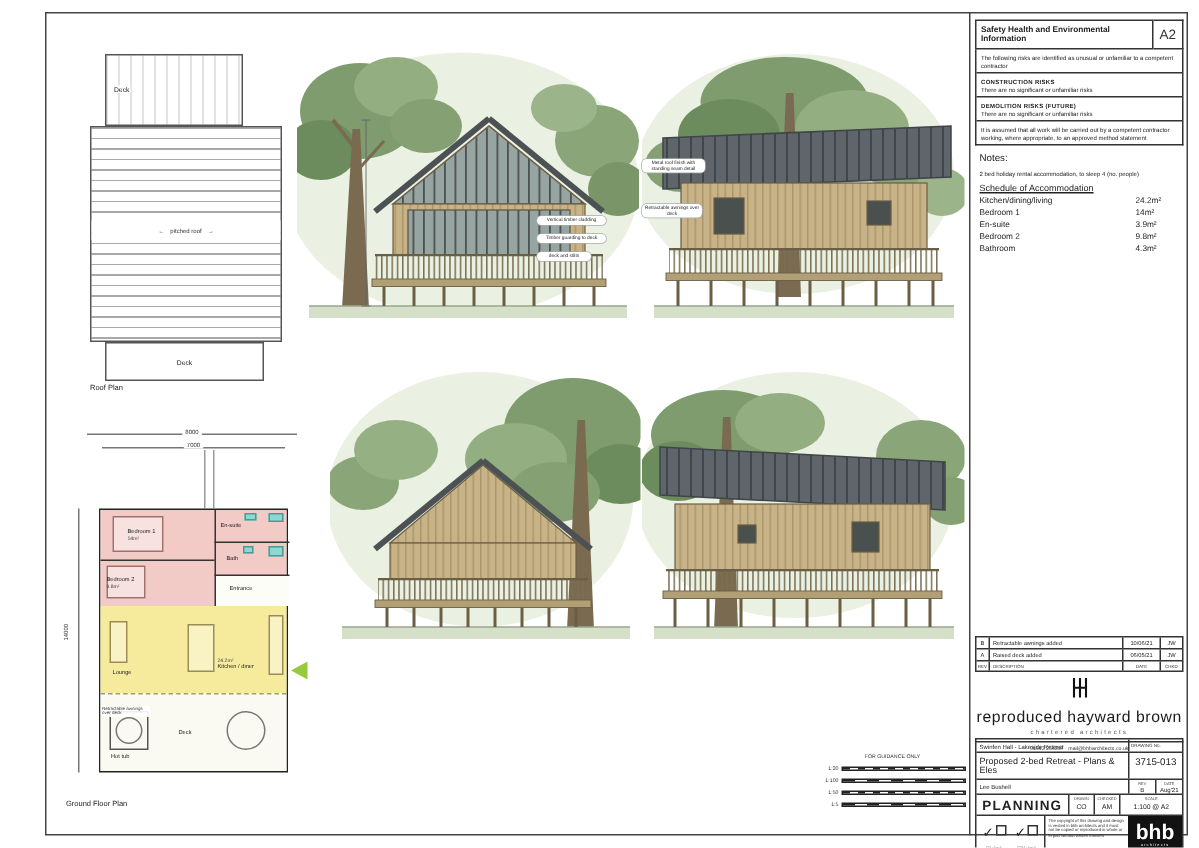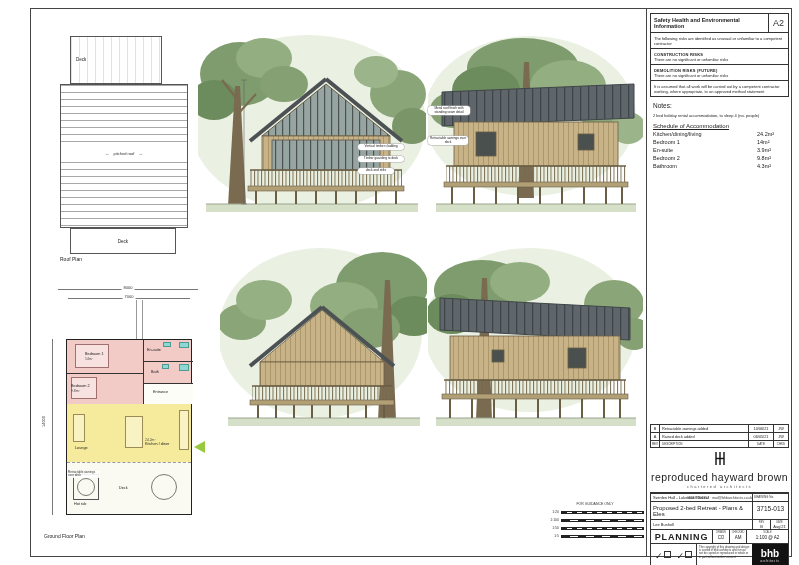--- a/index.html
+++ b/index.html
@@ -57,21 +57,21 @@
   .tb-dc .val, .tb-scale .val { font-size:4.5px; display:block; margin-top:1px; }
   .tb-scale { flex:1; text-align:center; padding:1px 0; }
   .tb-footer { height:24px; }
   .checks { display:flex; width:46px; border-right:1px solid #333; align-items:center; justify-content:space-around; padding:1px; }
   .check-cell { text-align:center; }
   .check-mark { font-size:9px; line-height:1; }
   .check-box { width:7px; height:7px; border:1px solid #333; display:inline-block; vertical-align:middle; margin-left:1px; }
   .check-lab { font-size:2.5px; color:#444; display:block; margin-top:1px; }
   .disc { flex:1; font-size:2.8px; padding:1.5px 2px; color:#333; line-height:1.2; }
   .bhb { width:36px; background:#121212; color:#fff; display:flex; flex-direction:column; align-items:center; justify-content:center; }
-  .bhb-main { font-size:10px; font-weight:bold; line-height:1; }
+  .bhb-main { font-size:14px; font-weight:bold; line-height:1; }
   .bhb-sub { font-size:2.6px; letter-spacing:.8px; margin-top:1px; }
 
   
   .roofplan { position:absolute; left:58px; top:30px; width:132px; height:235px; }
   .rp-deck-top { position:absolute; left:12px; top:6px; width:92px; height:48px; border:1px solid #555;
                  background:repeating-linear-gradient(90deg,#e2e2e2 0 1px,transparent 1px 8px); }
   .rp-deck-top-label { position:absolute; left:4px; top:20px; font-size:4.5px; background:#fff; padding:0 1px; }
   .rp-roof { position:absolute; left:2px; top:54px; width:128px; height:144px; border:1px solid #555;
              background:repeating-linear-gradient(180deg,#a8a8a8 0 1px,transparent 1px 7px); }
   .rp-pitch { position:absolute; left:0; right:0; top:62px; height:13px; background:#fff; display:flex; align-items:center; justify-content:center; gap:4px; font-size:4px; color:#333; }

